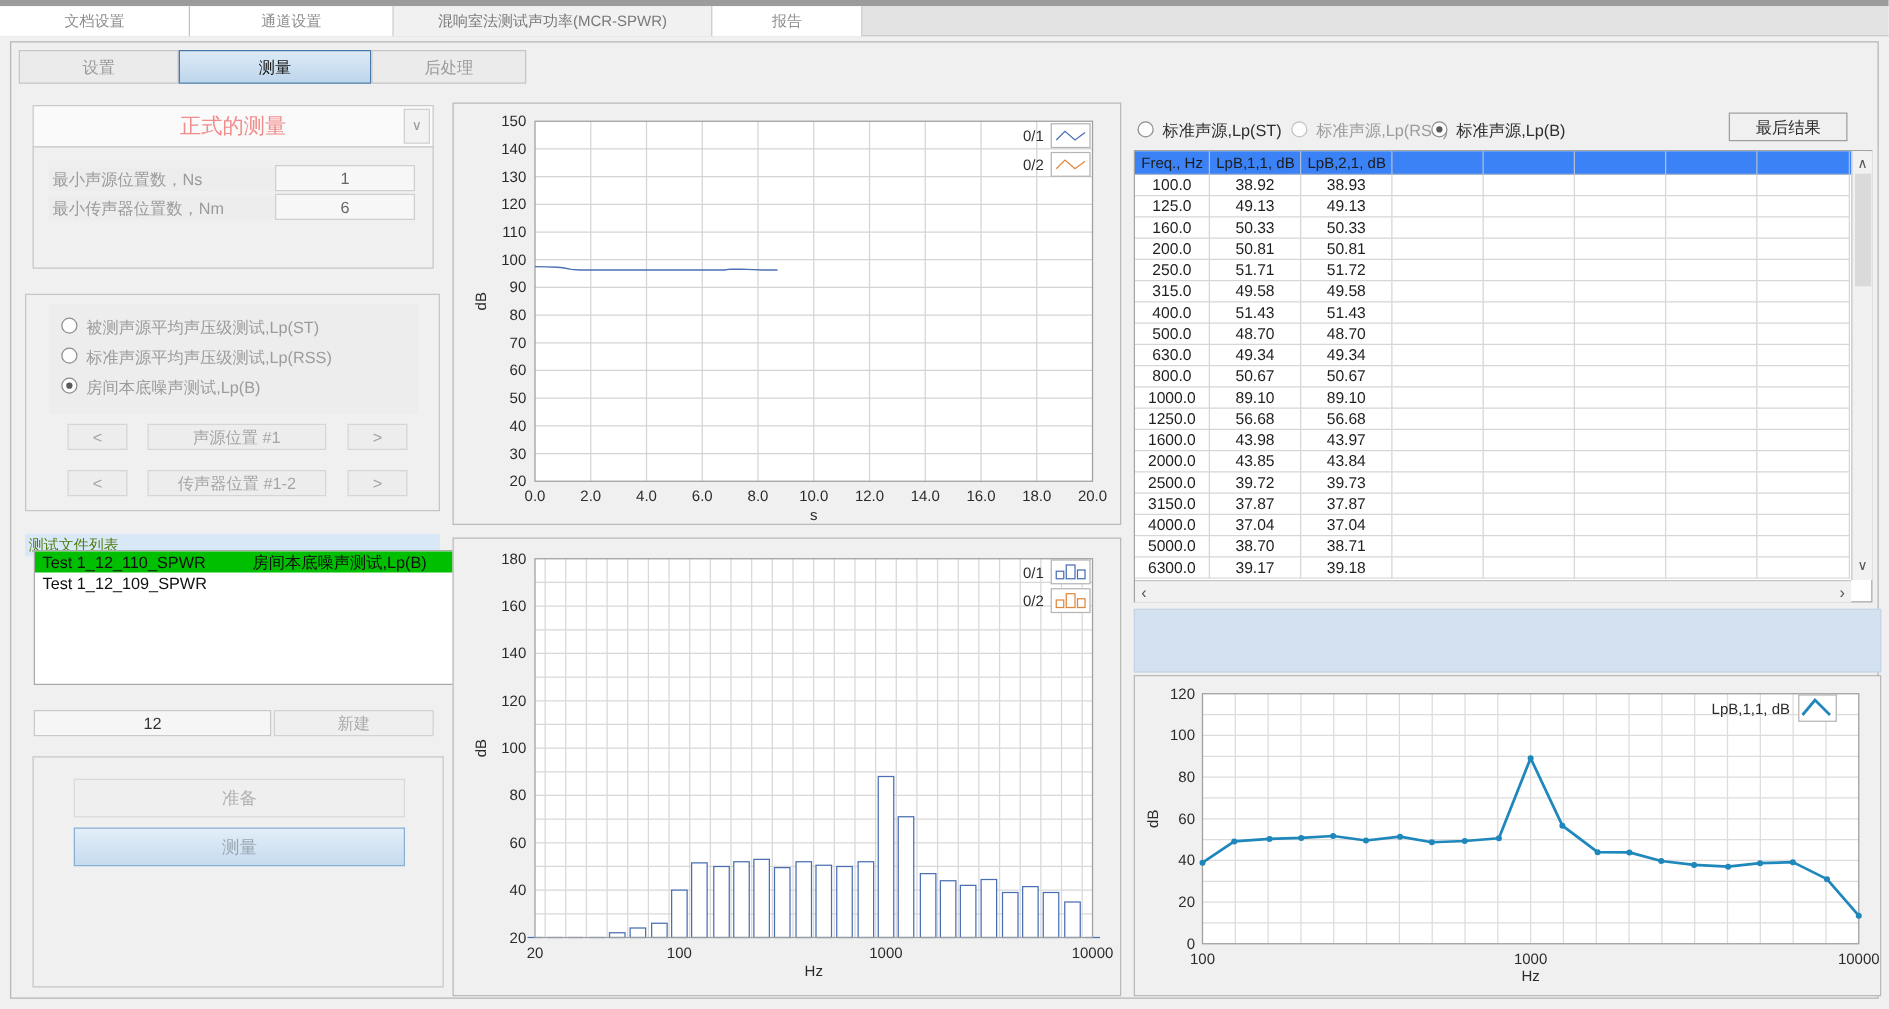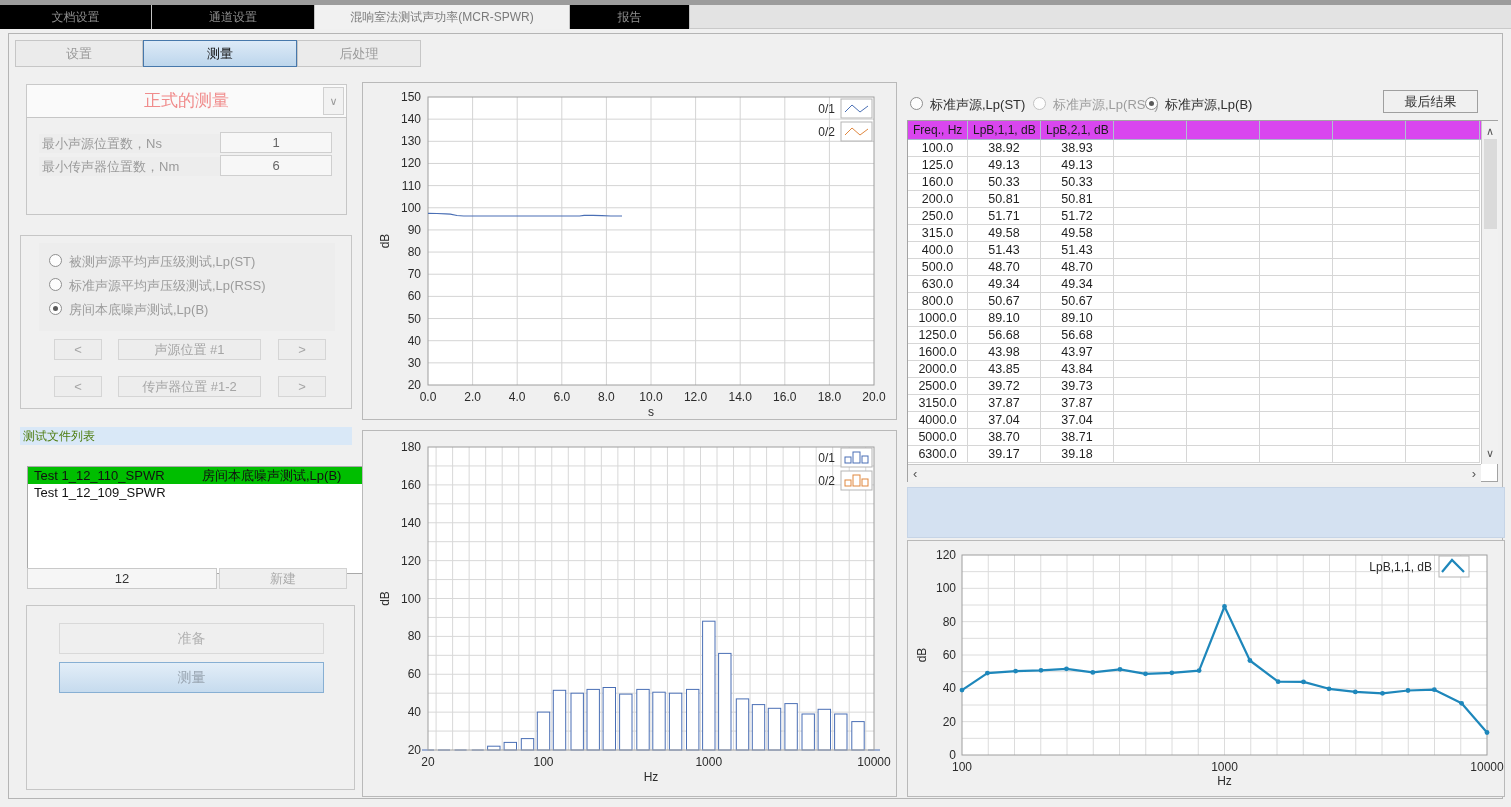--- a/index.html
+++ b/index.html
@@ -4,21 +4,21 @@
 <style>
   * { box-sizing: border-box; margin: 0; padding: 0; }
   html,body { width:1511px; height:807px; overflow:hidden;
     font-family:"Liberation Sans","DejaVu Sans",sans-serif; font-size:12px; color:#2e2e2e; }
   body { background:#f0f0f0; position:relative; }
   .abs { position:absolute; }
 
   
   .top-strip { left:0; top:0; width:1511px; height:5px; background:#9c9c9c; }
   .tabbar { left:0; top:5px; width:1511px; height:24px; background:#e3e3e3; border-bottom:1px solid #c9c9c9; display:flex; }
-  .tab { height:24px; line-height:24px; text-align:center; color:#8f8f8f; background:#000000;
+  .tab { height:24px; line-height:24px; text-align:center; color:#8f8f8f; background:#ffffff;
          border-right:1px solid #c3c3c3; cursor:default; overflow:hidden; white-space:nowrap; }
   .tab.active { background:#f1f1f1; color:#7a7a7a; }
 
   
   .outer-panel { left:8px; top:33px; width:1495px; height:766px; border:1px solid #b5b5b5; background:#f0f0f0; }
 
   
   .subtab { position:absolute; top:40px; height:27px; line-height:25px; text-align:center;
             background:#ebebeb; border:1px solid #c6c6c6; color:#9a9a9a; font-size:13px; }
   .subtab.active { background:linear-gradient(#ddeaf7,#bdd6ec); border:1px solid #4778ab; color:#111; }
@@ -44,41 +44,41 @@
                       border-radius:50%; background:#5a5a5a; }
   .rlabel { position:absolute; left:20px; top:0; font-size:13px; white-space:nowrap; }
   .gray { color:#9c9c9c; }
 
   .navbtn { position:absolute; background:#ededed; border:1px solid #d5d5d5; color:#a5a5a5;
             font-size:13px; text-align:center; line-height:19px; }
 
   
   .list-strip { left:20px; top:427px; width:332px; height:18px; background:#d9e8f7; color:#4d7c0f;
                 line-height:18px; padding-left:3px; }
-  .listbox { left:27px; top:466px; width:368px; height:108px; background:#fff; border:1px solid #a9a9a9; overflow:hidden; }
+  .listbox { left:27px; top:440px; width:368px; height:108px; background:#fff; border:1px solid #a9a9a9; overflow:hidden; }
   .list-item { height:17px; line-height:17px; font-size:13px; padding-left:6px; white-space:nowrap; color:#111; }
   .list-item .fname { display:inline-block; width:168px; }
   .scroll-glyph { position:absolute; right:3px; color:#7e7e7e; font-size:10px; line-height:10px; }
 
   .counterbtn { left:27px; top:568px; width:190px; height:21px; background:#f6f6f6; border:1px solid #c9c9c9;
                 text-align:center; line-height:19px; font-size:13px; color:#333; }
   .newbtn { left:219px; top:568px; width:128px; height:21px; background:#efefef; border:1px solid #d2d2d2;
             text-align:center; line-height:19px; font-size:13px; color:#aaa; }
 
   .actionbtn { position:absolute; left:32px; width:265px; text-align:center; font-size:14px; }
   .actionbtn.disabled { background:#efefef; border:1px solid #d9d9d9; color:#b2b2b2; }
   .actionbtn.highlighted { background:linear-gradient(#e3eef8,#c6dbee); border:1px solid #87afd3; color:#9aa6b2; }
   .actionbtn.enabled { background:linear-gradient(#f8f8f8,#d5d5d5); border:1px solid #7e7e7e; color:#000; }
 
   .chartbox { position:absolute; border:1px solid #b9b9b9; background:#f0f0f0; }
   svg text { font-family:"Liberation Sans","DejaVu Sans",sans-serif; }
 
   
   .tablewrap { left:907px; top:120px; width:591px; height:362px; border:1px solid #a3a3a3; background:#fff; }
-  .thead { position:absolute; left:0; top:0; width:573px; height:19px; background:#d946ef;
+  .thead { position:absolute; left:0; top:0; width:573px; height:19px; background:#3b82f6;
            border-bottom:1px solid #a8b8cc; display:flex; }
   .th { height:19px; line-height:18px; padding-left:5px; border-right:1px solid #b0bfd2; color:#1c1c1c;
         overflow:hidden; white-space:nowrap; }
   .tbody { position:absolute; left:0; top:19px; width:573px; height:323px; overflow:hidden; }
   .tr { display:flex; height:17px; }
   .td { height:17px; line-height:16px; text-align:center; border-right:1px solid #d6d6d6;
         border-bottom:1px solid #d6d6d6; font-size:12.5px; color:#1f1f1f; overflow:hidden; }
   .vscroll { position:absolute; left:573px; top:0; width:17px; height:343px; background:#f1f1f1; border-left:1px solid #c6c6c6; }
   .hscroll { position:absolute; left:0; top:343px; width:573px; height:18px; background:#f1f1f1; border-top:1px solid #c6c6c6; }
   .sarrow { position:absolute; color:#555; font-size:11px; line-height:11px; }

